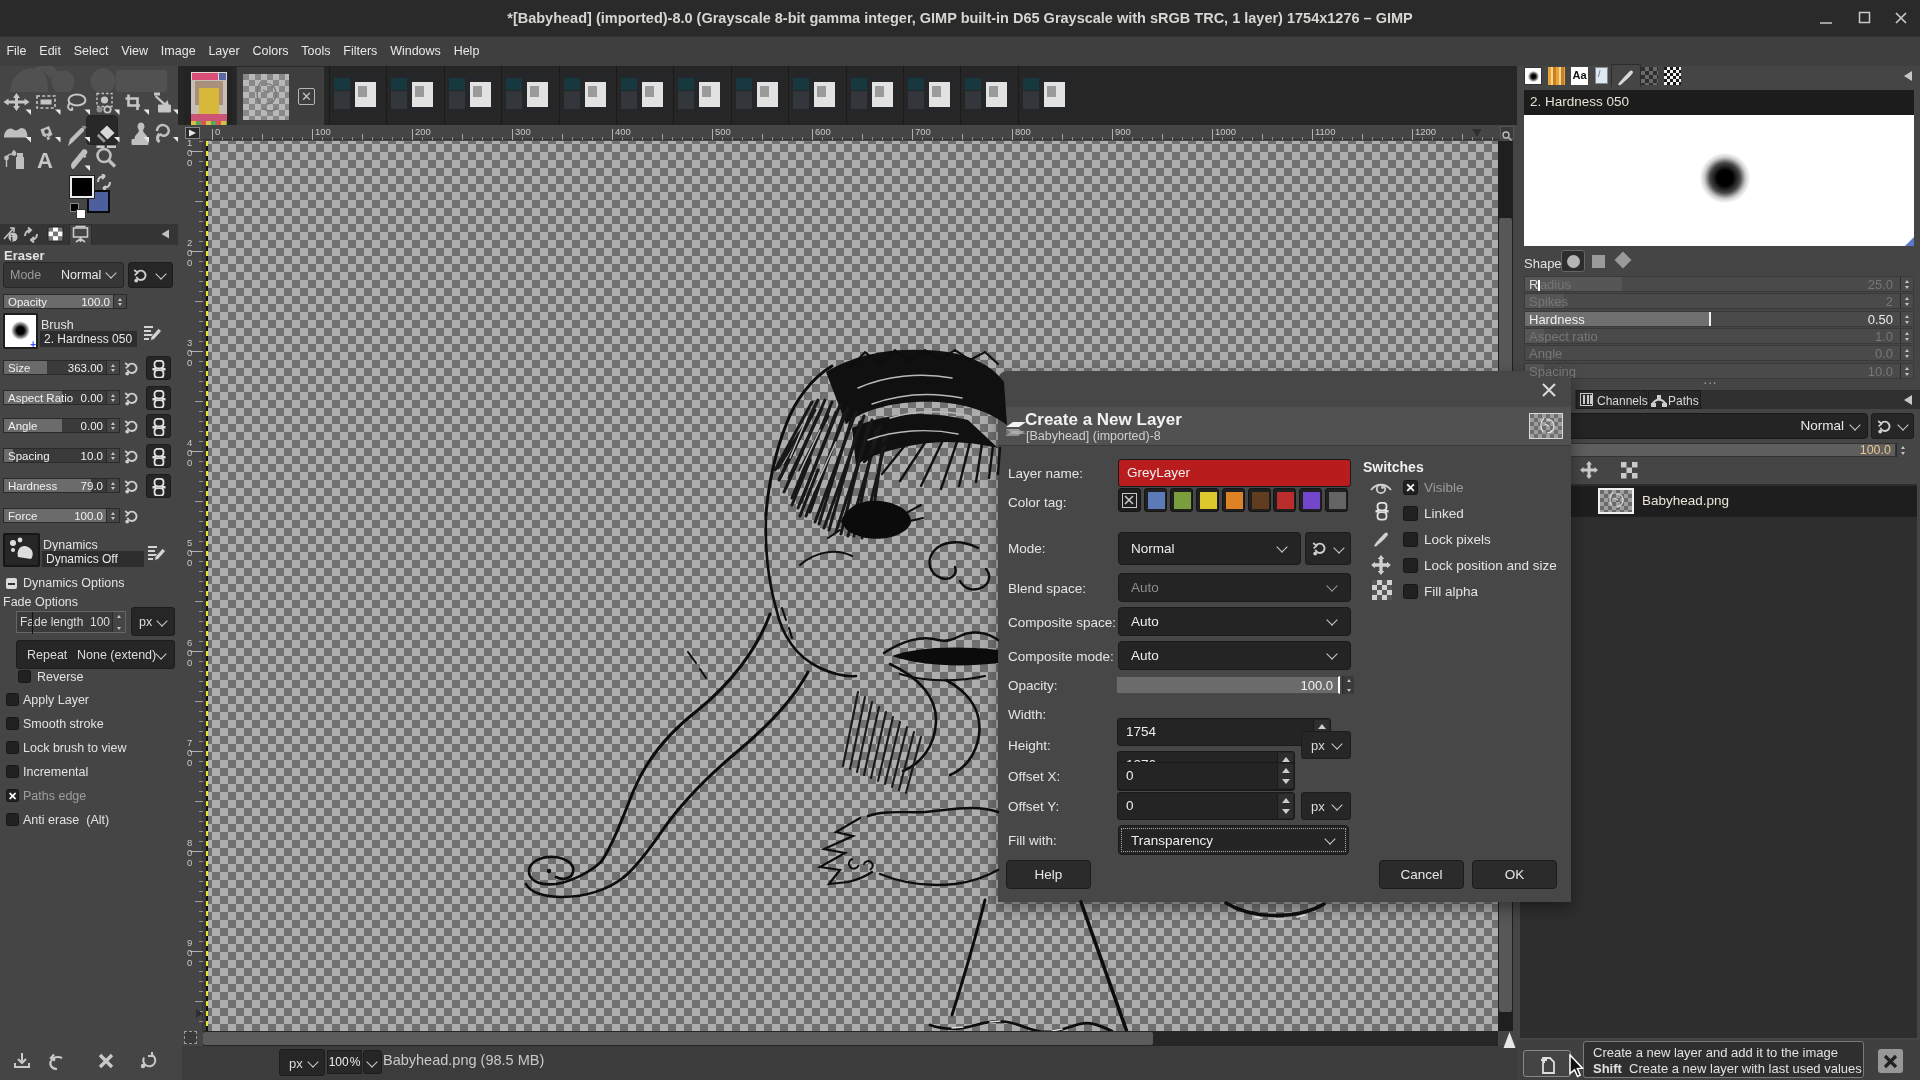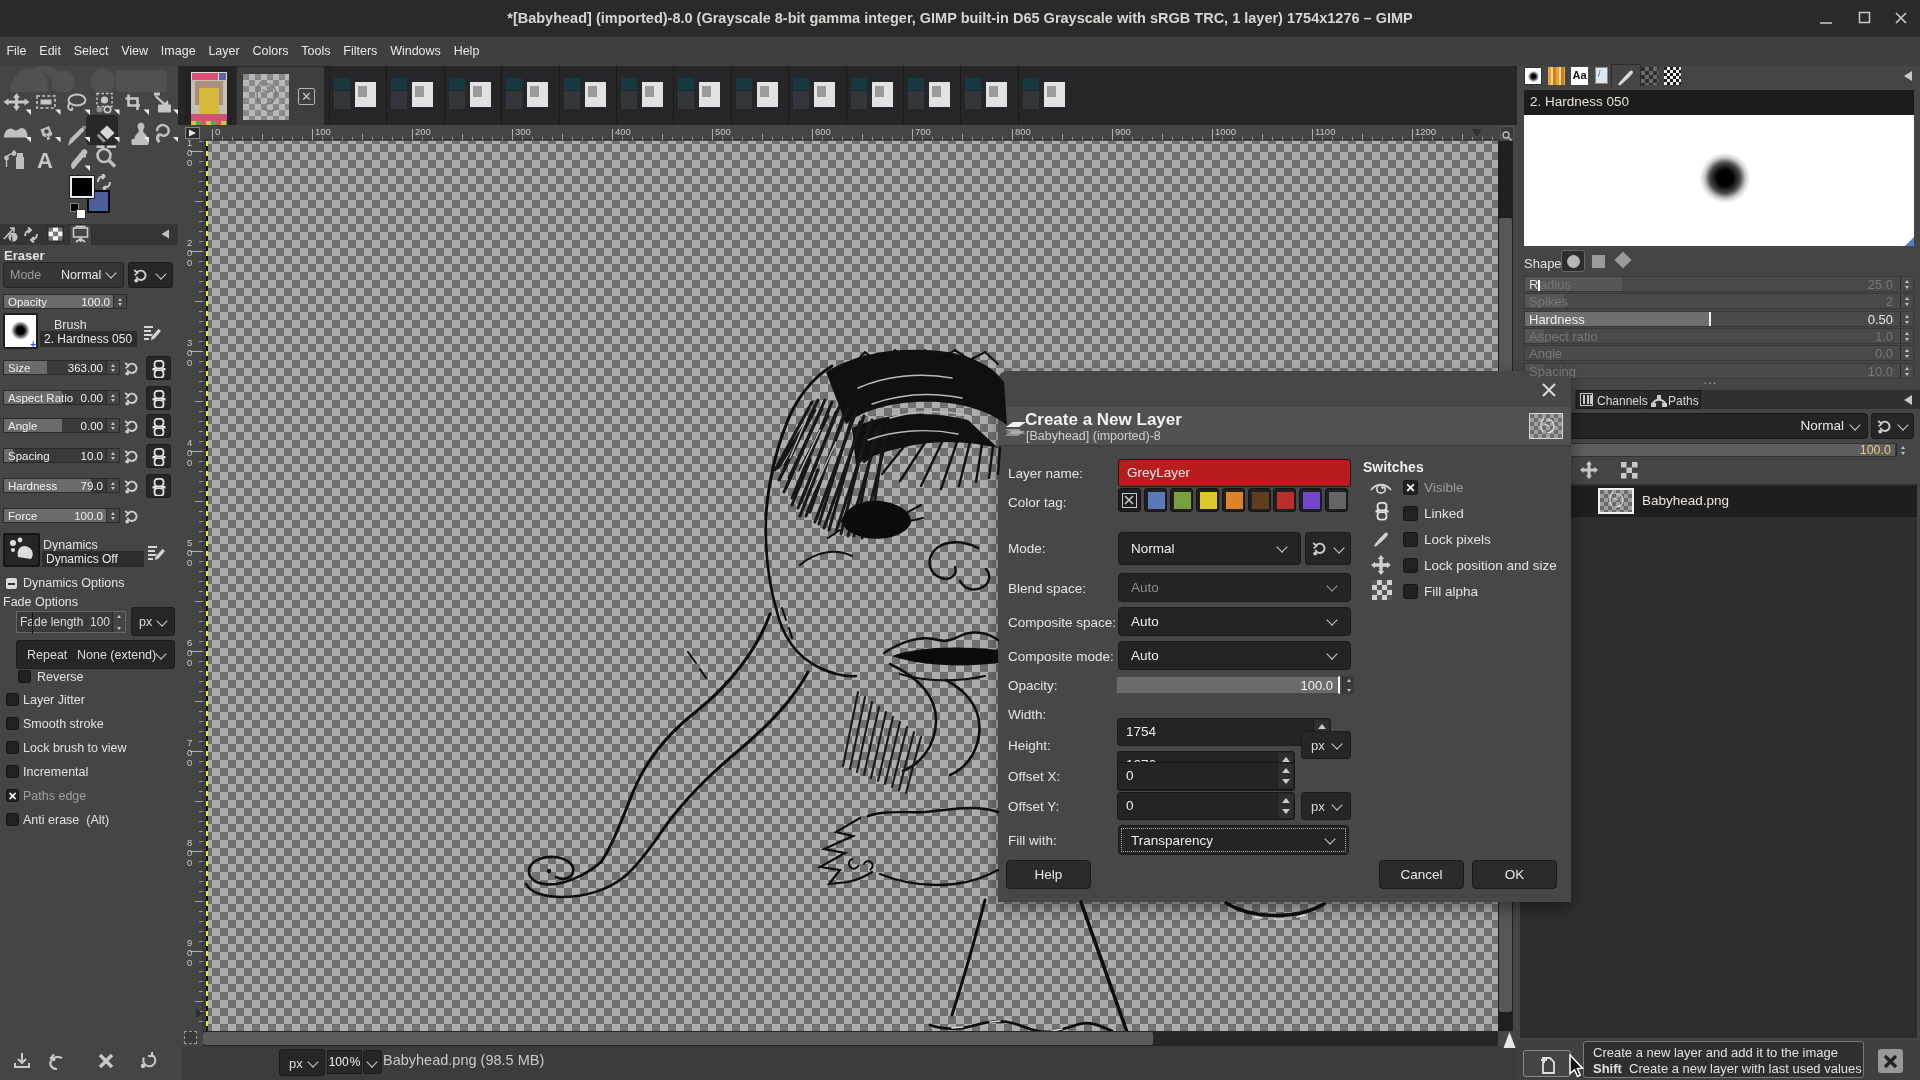--- a/index.html
+++ b/index.html
@@ -185,21 +185,21 @@
 <div class="slider" style="left:3px;top:228px;width:124px">
         <div class="sfill" style="width:100%"></div>
         <span class="sname">Opacity</span>
         <span class="sval">100.0</span>
         <span class="spin"></span>
       </div>
 <div class="abs" style="left:3px;top:247px;width:35px;height:36px;background:#fff;border:2px solid #1e1e1e;border-radius:2px">
         <div class="abs" style="left:6px;top:6px;width:19px;height:19px;background:radial-gradient(circle,#000 28%,rgba(0,0,0,.55) 48%,rgba(255,255,255,0) 70%)"></div>
         <span class="abs" style="right:0;bottom:-3px;color:#3050ff;font-size:10px;font-weight:bold">+</span>
       </div>
-<div class="lbl" style="left:54px;top:252px">Brush</div>
+<div class="lbl" style="left:41px;top:252px">Brush</div>
 <div class="abs" style="left:40px;top:265px;width:97px;height:16px;background:#2d2d2d;font-size:12px;color:#e8e8e8;padding:1px 0 0 4px">2. Hardness 050</div>
 <svg class="abs" style="left:143px;top:258px" width="19" height="18" viewBox="0 0 19 18">
         <use href="#edit"></use>
       </svg>
 <div class="slider" style="left:3px;top:294px;width:117px">
         <div class="sfill" style="width:37%"></div>
         <span class="sname">Size</span>
         <span class="sval">363.00</span>
         <span class="spin"></span>
       </div>
@@ -303,21 +303,21 @@
         <i class="chev" style="left:26px;top:9px"></i>
       </div>
 <div class="darkbtn" style="left:16px;top:574px;width:159px;height:29px">
         <span class="abs" style="left:10px;top:7px;font-size:12.5px">Repeat</span>
         <span class="abs" style="left:60px;top:7px;font-size:12.5px">None (extend)</span>
         <i class="chev" style="left:140px;top:9px"></i>
       </div>
 <div class="chk" style="left:18px;top:604px"></div>
       <div class="lbl" style="left:37px;top:604px">Reverse</div>
 <div class="chk" style="left:6px;top:627px"></div>
-      <div class="lbl" style="left:23px;top:627px">Layer Jitter</div>
+      <div class="lbl" style="left:23px;top:627px">Apply Layer</div>
 <div class="chk" style="left:6px;top:651px"></div>
       <div class="lbl" style="left:23px;top:651px">Smooth stroke</div>
 <div class="chk" style="left:6px;top:675px"></div>
       <div class="lbl" style="left:23px;top:675px">Lock brush to view</div>
 <div class="chk" style="left:6px;top:699px"></div>
       <div class="lbl" style="left:23px;top:699px">Incremental</div>
 <div class="chk" style="left:6px;top:723px;color:#fff;font-size:11px;font-weight:bold;text-align:center;line-height:12px">✕</div>
       <div class="lbl" style="left:23px;top:723px;color:#9e9e9e">Paths edge</div>
 <div class="chk" style="left:6px;top:747px"></div>
       <div class="lbl" style="left:23px;top:747px">Anti erase&nbsp; (Alt)</div>

